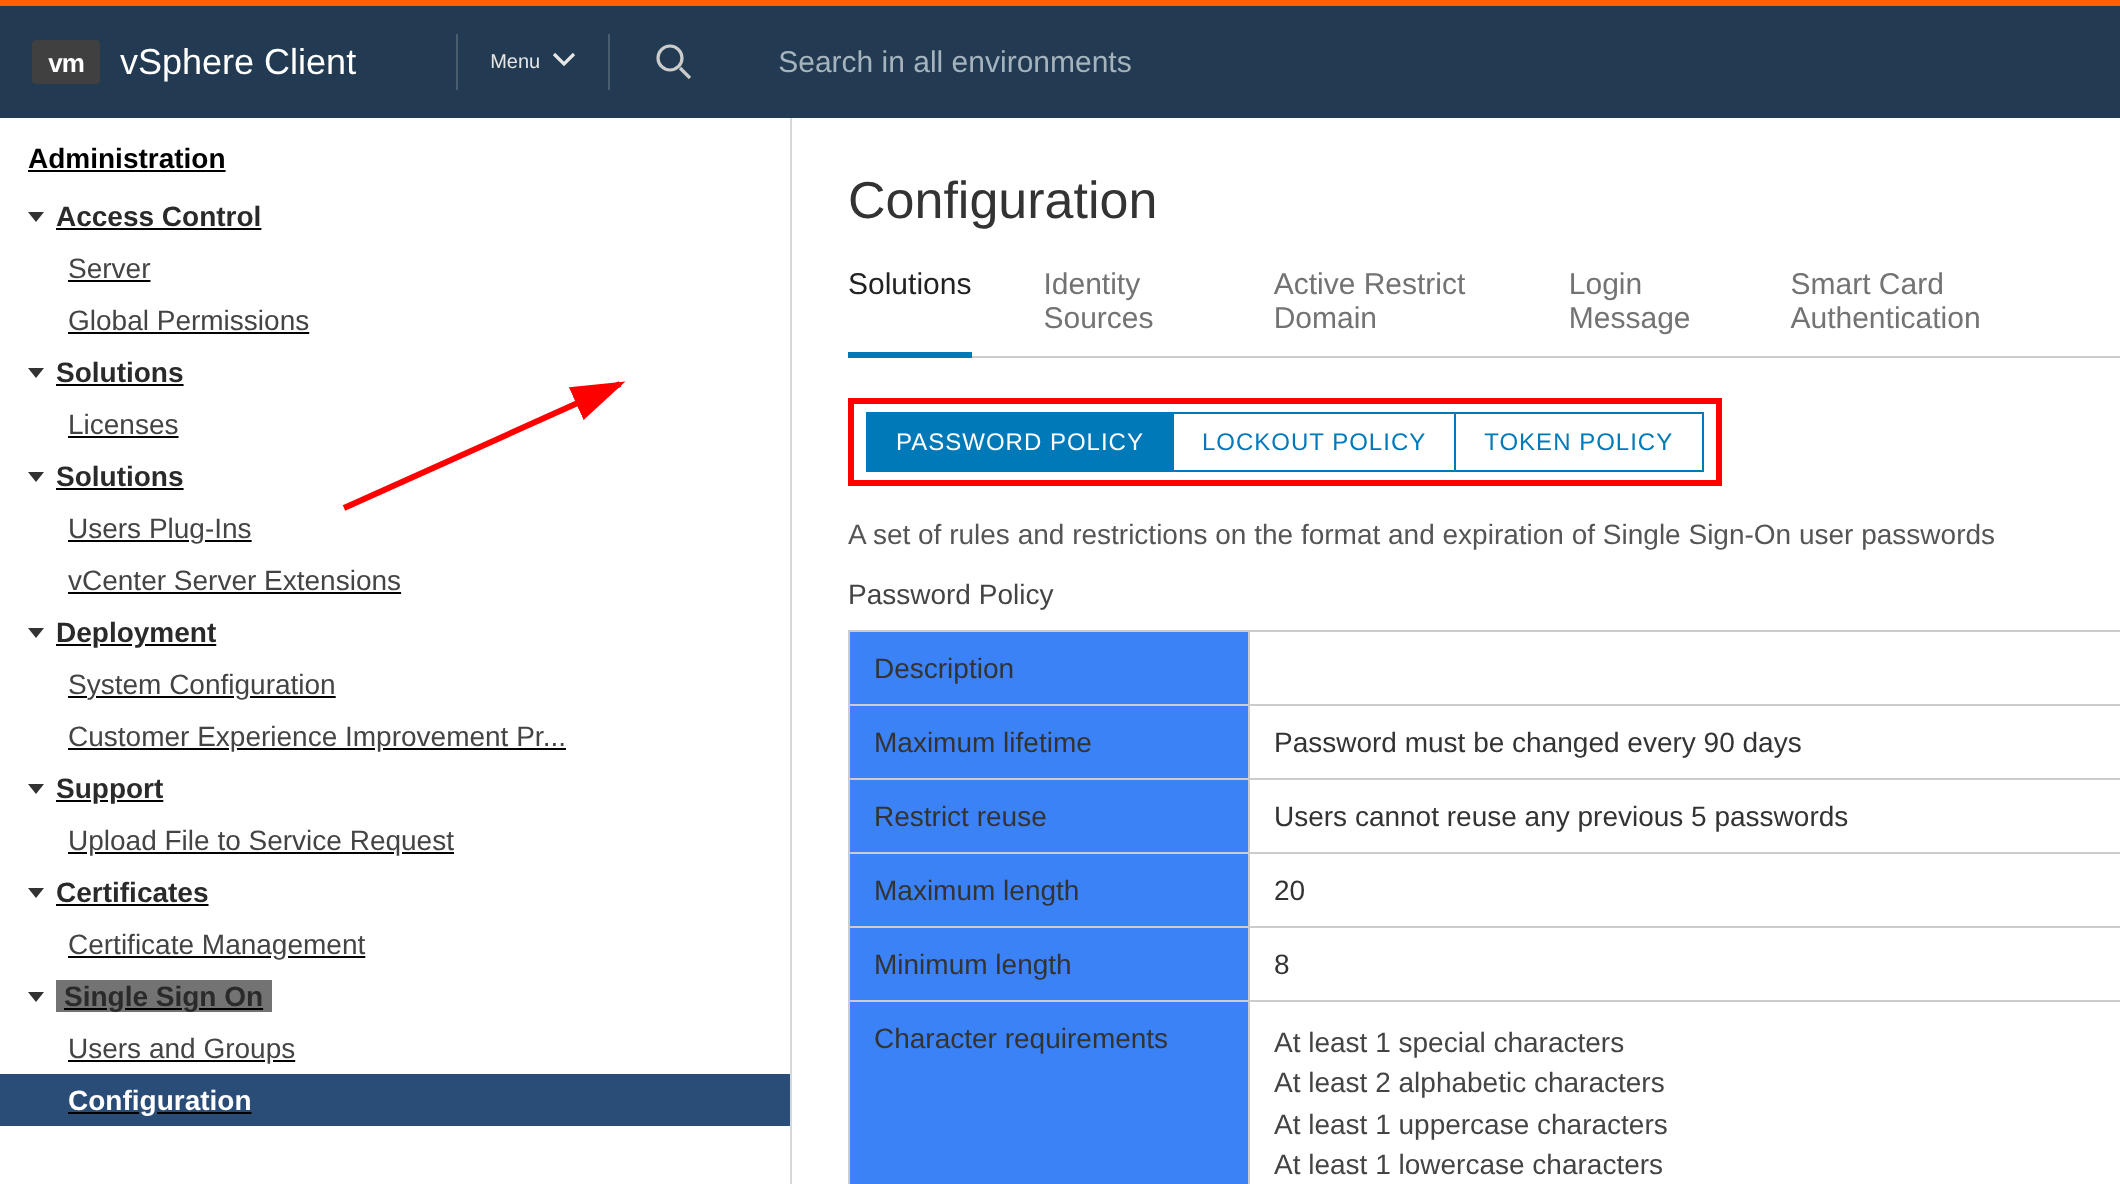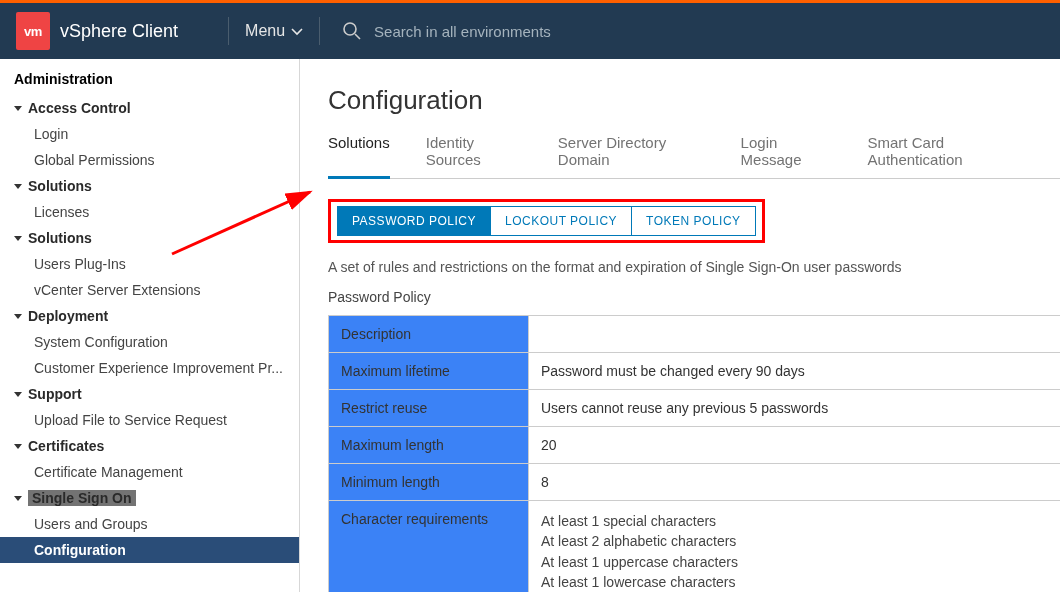--- a/index.html
+++ b/index.html
@@ -3,33 +3,33 @@
 <meta charset="utf-8">
 <style>
 * { margin: 0; padding: 0; box-sizing: border-box; font-family: Arial, Helvetica, sans-serif; }
 body { width: 1060px; height: 592px; overflow: hidden; background: #fff; position: relative; }
 
 
 .orange-bar { height: 3px; background: #ff6000; }
 
 
 .header { height: 56px; background: #223a52; display: flex; align-items: center; padding: 0 16px; color: #e6e6e6; }
-.logo-box { width: 34px; height: 38px; background: #ef4444; display: flex; align-items: center; justify-content: center; border-radius: 2px; font-size: 13px; font-weight: bold; color: #fff; margin-right: 10px; letter-spacing: -0.5px; }
+.logo-box { width: 34px; height: 22px; background: #404040; display: flex; align-items: center; justify-content: center; border-radius: 2px; font-size: 13px; font-weight: bold; color: #fff; margin-right: 10px; letter-spacing: -0.5px; }
 .app-title { font-size: 18px; font-weight: 400; color: #fff; margin-right: 34px;}
 .divider { width: 1px; height: 28px; background: #4a5d6e; margin: 0 16px; }
-.menu-btn { display: flex; align-items: center; color: #e6e6e6; font-size: 16px; cursor: pointer; text-align: center; }
+.menu-btn { display: flex; align-items: center; color: #e6e6e6; font-size: 10px; cursor: pointer; text-align: center; }
 .menu-btn .chevron { margin-left: 6px; }
-.search-wrap { display: flex; align-items: center; margin-left: 6px; flex: 1; }
+.search-wrap { display: flex; align-items: center; margin-left: 6px; flex: 1; gap: 30px; }
 .search-icon { width: 20px; height: 20px; margin-right: 12px; }
 .search-input { background: transparent; border: none; color: #ccc; font-size: 15px; width: 300px; outline: none; }
 .search-input::placeholder { color: #a5b3bd; }
 
 
 .main { display: flex; height: 533px; }
-.sidebar { width: 300px; border-right: 1px solid #d7d7d7; padding: 10px 0 0 0; overflow: hidden; }
+.sidebar { width: 396px; border-right: 1px solid #d7d7d7; padding: 10px 0 0 0; overflow: hidden; text-decoration: underline; }
 .content { flex: 1; padding: 26px 0 0 28px; overflow: hidden; }
 
 
 .admin-head { font-size: 14px; font-weight: bold; padding: 2px 14px 8px 14px; color: #000; }
 .section-head { font-size: 14px; font-weight: bold; padding: 5px 14px; display: flex; align-items: center; color: #2a2a2a; cursor: pointer; }
 .section-head .caret { width: 0; height: 0; border-left: 4px solid transparent; border-right: 4px solid transparent; border-top: 5px solid #333; margin-right: 6px; }
 .section-head.hl span.label { background: #737373; padding: 0 4px; }
 .nav-item { font-size: 14px; padding: 5px 14px 5px 34px; color: #444; cursor: pointer; white-space: nowrap; overflow: hidden; text-overflow: ellipsis; }
 .nav-item.selected { background: #2a4d78; color: #fff; font-weight: bold; }
 
@@ -90,21 +90,21 @@
 </div>
 
 <div class="main">
   <div class="sidebar">
     <div class="admin-head">Administration</div>
     <div id="sections">
         <div class="section-head">
           <span class="caret"></span>
           <span class="label">Access Control</span>
         </div>
-        <div class="nav-item">Login</div>
+        <div class="nav-item">Server</div>
         <div class="nav-item">Global Permissions</div>
         <div class="section-head">
           <span class="caret"></span>
           <span class="label">Solutions</span>
         </div>
         <div class="nav-item">Licenses</div>
         <div class="section-head">
           <span class="caret"></span>
           <span class="label">Solutions</span>
         </div>
@@ -133,21 +133,21 @@
         <div class="nav-item">Users and Groups</div>
         <div class="nav-item selected">Configuration</div>
       </div>
   </div>
 
   <div class="content">
     <div class="page-title">Configuration</div>
     <div class="tabs" id="tabs">
         <div class="tab active">Solutions</div>
         <div class="tab">Identity Sources</div>
-        <div class="tab">Server Directory Domain</div>
+        <div class="tab">Active Restrict Domain</div>
         <div class="tab">Login Message</div>
         <div class="tab">Smart Card Authentication</div>
       </div>
     <div class="policy-btns-wrap">
       <div class="policy-btns" id="pbtns">
           <div class="policy-btn active">PASSWORD POLICY</div>
           <div class="policy-btn">LOCKOUT POLICY</div>
           <div class="policy-btn">TOKEN POLICY</div>
         </div>
     </div>

